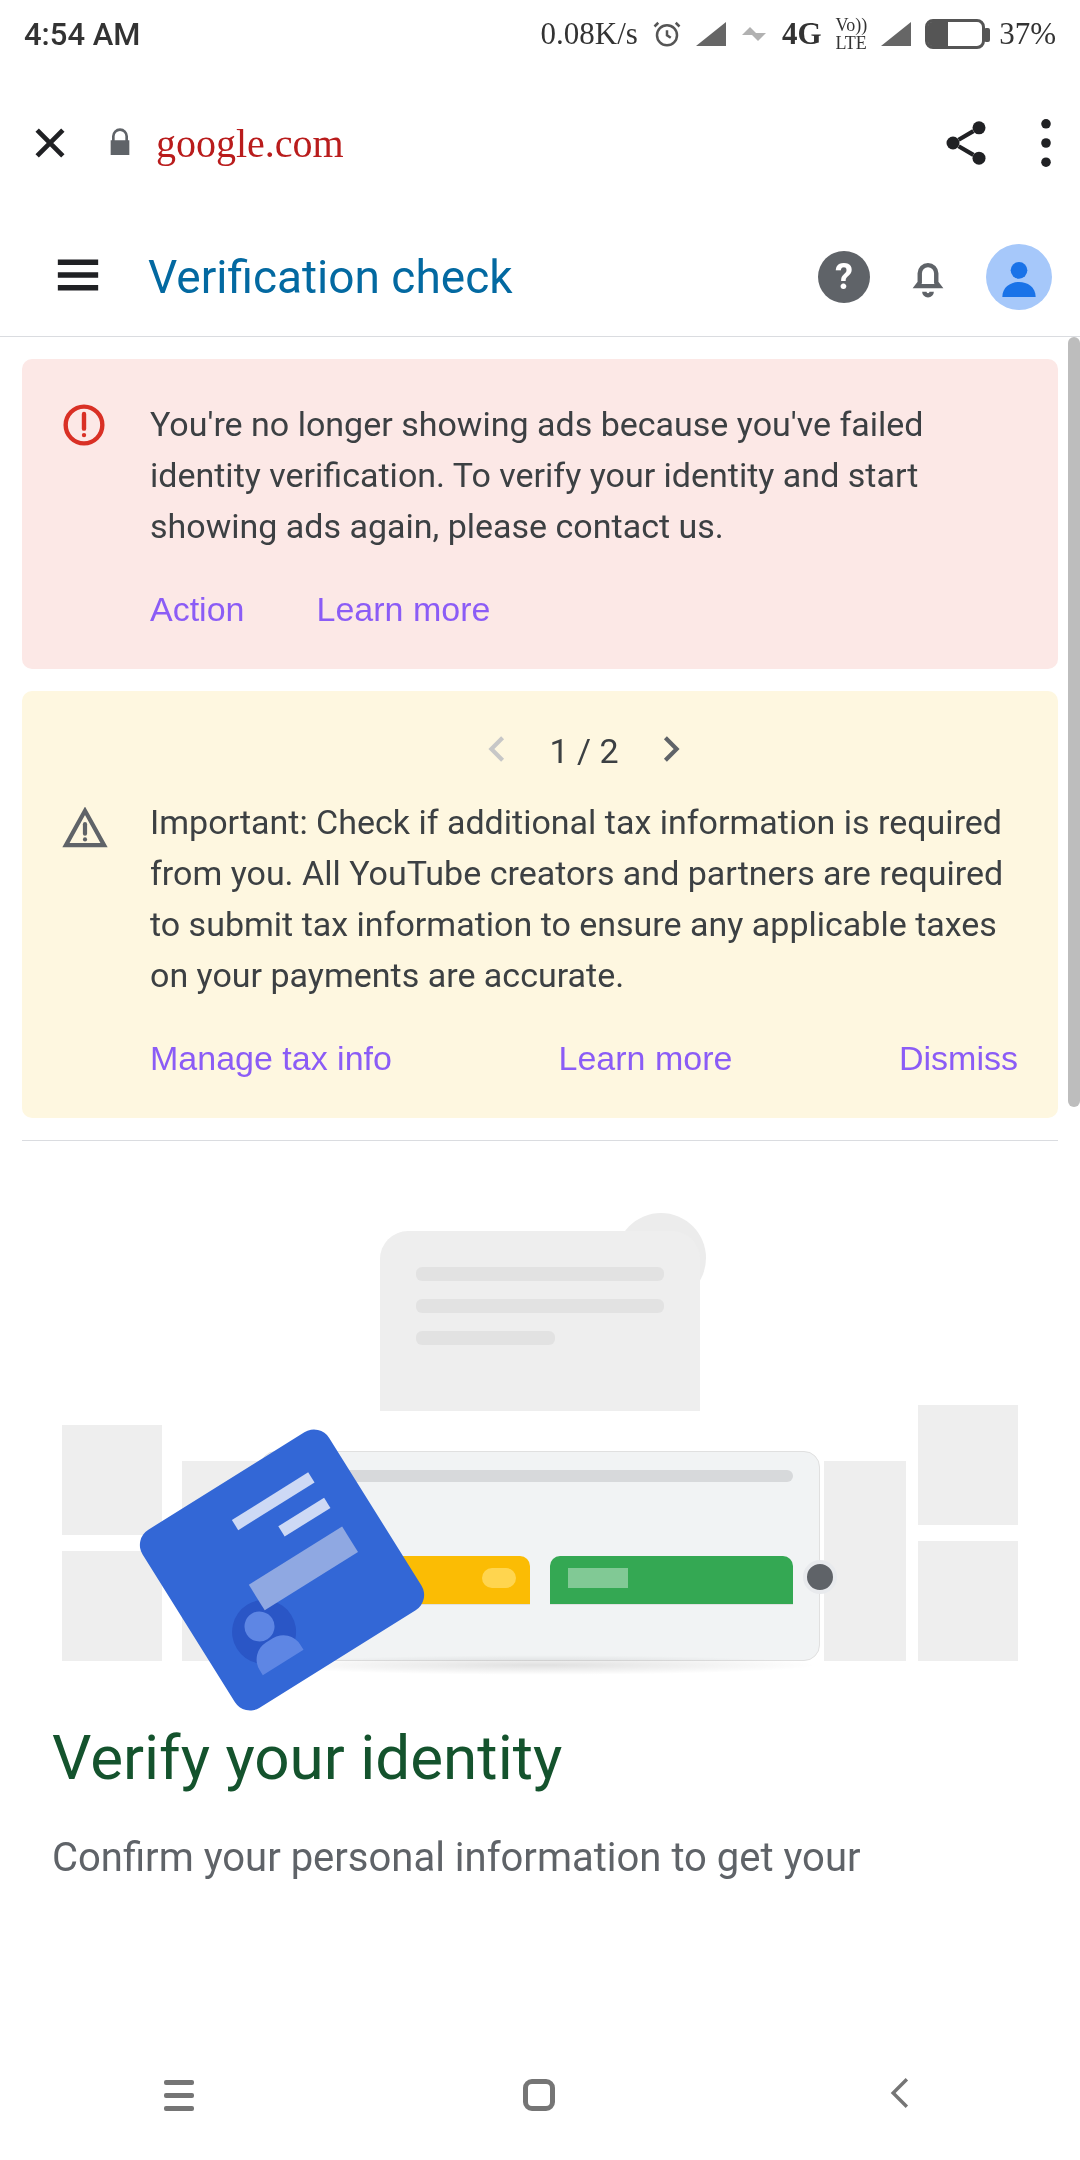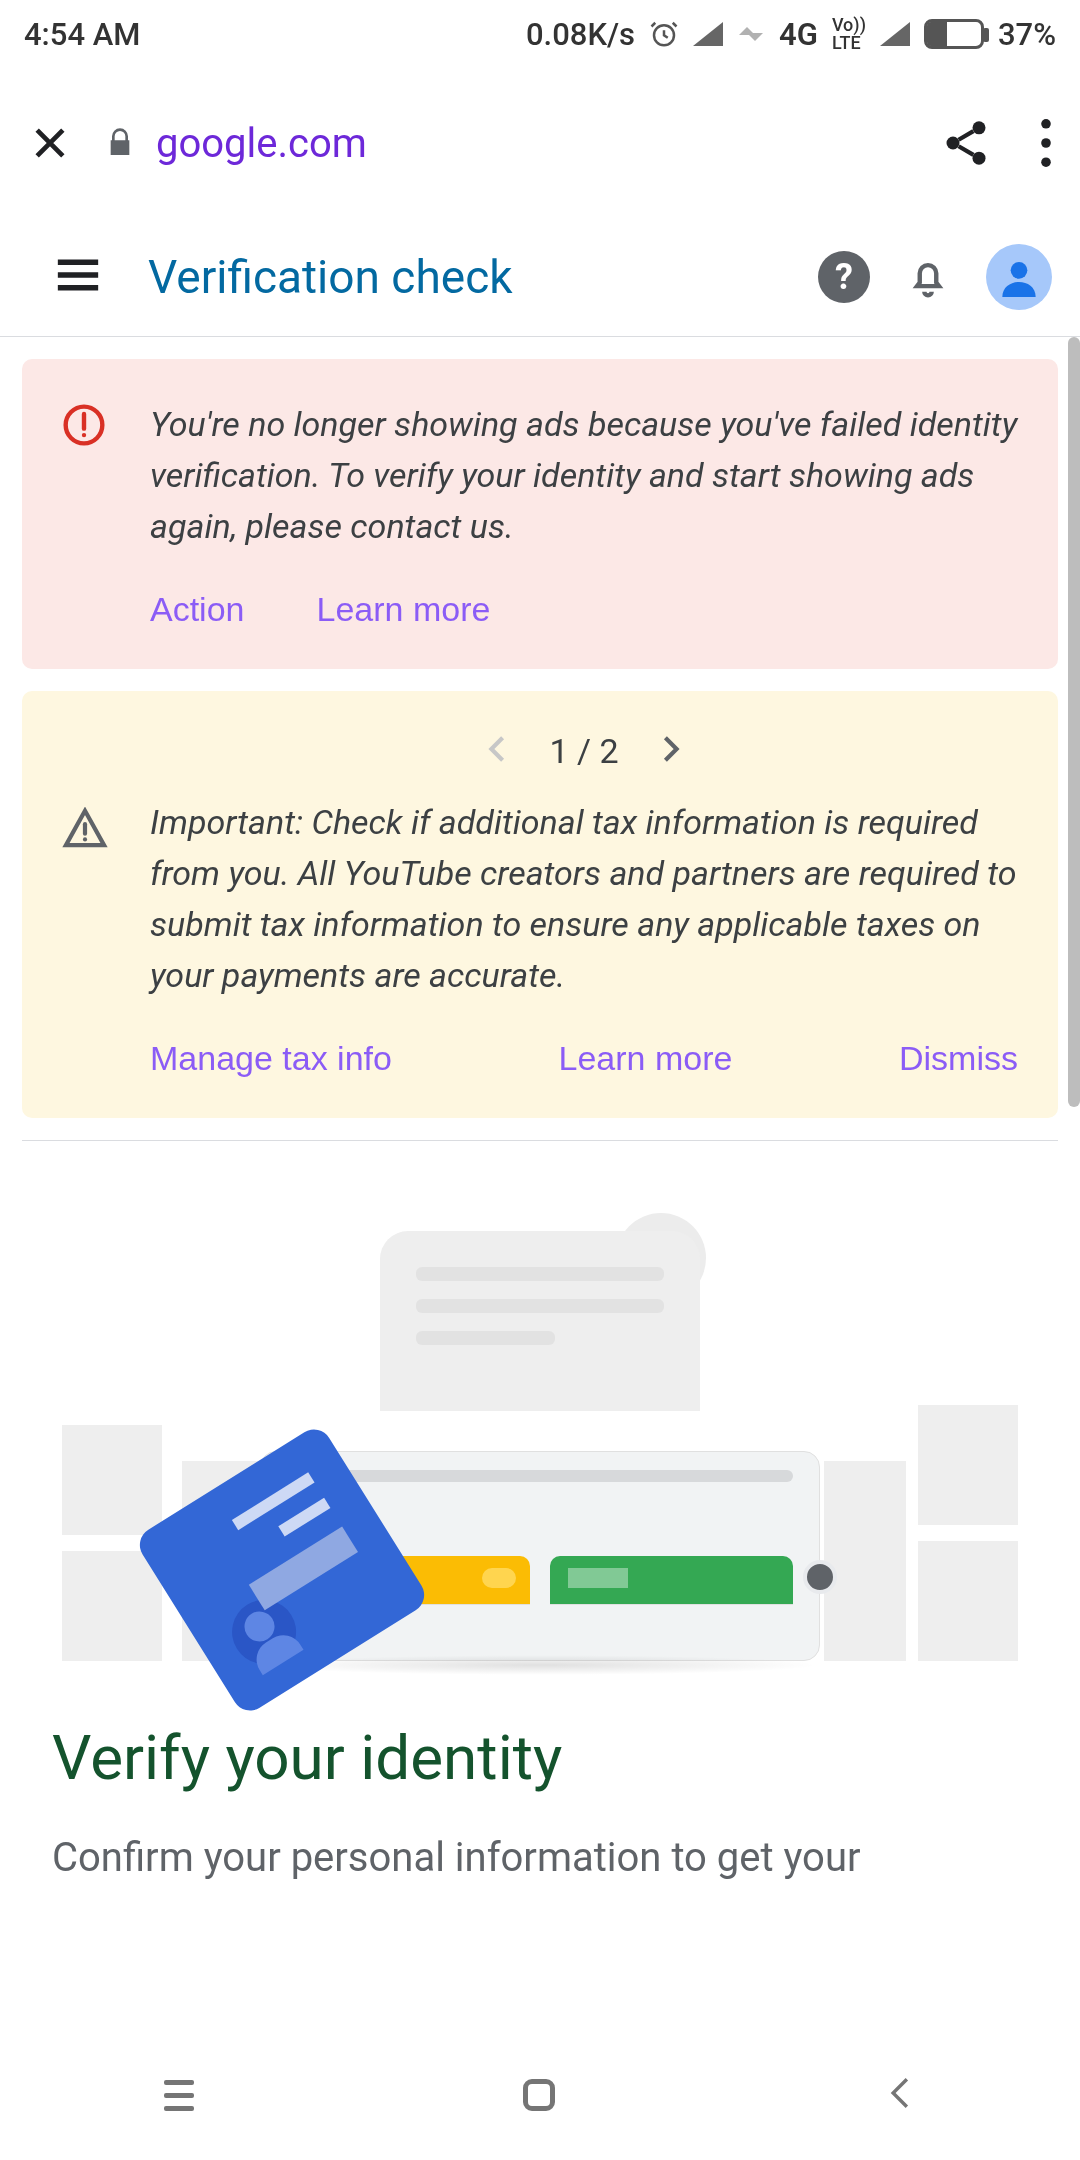--- a/index.html
+++ b/index.html
@@ -3,56 +3,56 @@
 <meta charset="utf-8">
 <style>
   * { box-sizing: border-box; margin: 0; padding: 0; }
   html, body { width: 1080px; height: 2160px; overflow: hidden; }
   body { font-family: Roboto, Arial, sans-serif; background: #fff; color: #202124; }
 
   
   .status-bar { height: 68px; display: flex; align-items: center; padding: 0 24px; font-size: 31px; color: #333; font-weight: 500; }
   .status-left { }
   .status-right { margin-left: auto; display: flex; align-items: center; gap: 14px; }
-  .status-right span { display: inline-flex; align-items: center; }
+  .status-right span { display: inline-flex; align-items: center; font-family: Liberation Serif, serif; }
   .sig-tri { display: inline-block; position: relative; width: 30px; height: 24px; }
   .sig-tri::before { content:""; position:absolute; right:0; bottom:0; border-style: solid; border-width: 0 0 24px 30px; border-color: transparent transparent #666 transparent; }
   .updown { position: relative; width: 28px; height: 30px; display:inline-block; opacity:.5; }
   .updown::before { content:""; position:absolute; left:2px; top:0; border:8px solid transparent; border-bottom-color:#666; }
   .updown::after  { content:""; position:absolute; right:2px; bottom:0; border:8px solid transparent; border-top-color:#666; }
   .batt { display:inline-block; width:60px; height:30px; border:3px solid #555; border-radius:8px; position:relative; }
   .batt::after { content:""; position:absolute; right:-8px; top:6px; width:6px; height:14px; background:#555; border-radius:2px; }
   .batt i { display:block; height:100%; width:37%; background:#555; border-radius:4px 0 0 4px; }
 
   
   .chrome { height: 150px; display: flex; align-items: center; padding: 0 28px; gap: 32px; }
   .x-icon svg, .share-icon svg, .more-icon svg, .lock-icon svg { display:block; }
   .url-wrap { display: flex; align-items: center; gap: 20px; }
-  .url-text { font-size: 40px; color: #6d28d9; }
+  .url-text { font-size: 40px; color: #b91c1c; font-family: Liberation Serif, serif; }
   .chrome-right { margin-left:auto; display:flex; align-items:center; gap: 48px; }
 
   
   .page-header { display: flex; align-items: center; padding: 26px 28px 26px 56px; gap: 48px; border-bottom: 1px solid #dadce0; }
   .page-title { font-size: 46px; color: #0369a1; }
   .header-right { margin-left:auto; display:flex; align-items:center; gap: 36px; }
   .help-circle { width:52px; height:52px; border-radius:50%; background:#5f6368; display:flex; align-items:center; justify-content:center; color:#fff; font-size:36px; font-weight:700; }
   .bell svg { display:block; }
   .avatar { width:66px; height:66px; border-radius:50%; background:#a6c8fa; display:flex; align-items:center; justify-content:center; }
   .avatar-inner { width:40px; height:40px; }
 
   .content-scroll { padding: 22px; position: relative; }
   .scroll-track { position:absolute; right:0; top:0; width:12px; height:900px; }
   .scroll-thumb { position:absolute; right:0; top:0; width:12px; height:770px; background:#bdbdbd; border-radius:6px; }
 
   .alert { border-radius: 10px; padding: 40px 40px 40px 40px; display:flex; gap: 40px; }
   .alert-error { background:#fbe9e7cc; background:#fce8e6; }
   .alert-warn  { background:#fef7e0; margin-top:22px; }
   .alert-icon { flex: 0 0 48px; padding-top:4px; }
   .alert-body { flex:1; }
-  .alert-text { font-size: 34px; line-height: 1.5; color:#3c4043;font-style:italic; }
+  .alert-text { font-size: 34px; line-height: 1.5; color:#3c4043; }
   .alert-actions { margin-top: 38px; display:flex; gap: 72px; }
   .link-btn { color:#8b5cf6; font-size:34px; font-weight:500; background:none; border:none; cursor:pointer; }
 
   .pager { display:flex; justify-content:center; align-items:center; gap:40px; font-size:34px; color:#3c4043; margin-bottom:26px; }
   .pager .chev { color:#5f6368; }
   .pager .chev.dis { color:#c7c7c7; }
 
   .illus-section { padding-top: 30px; border-top:1px solid #dadce0; margin-top:22px; }
   .illus-wrap { position:relative; height: 440px; margin: 50px 40px 60px 40px; }
   .bg-row { position:absolute; inset:0; display:flex; justify-content:space-between; align-items:flex-end; }

